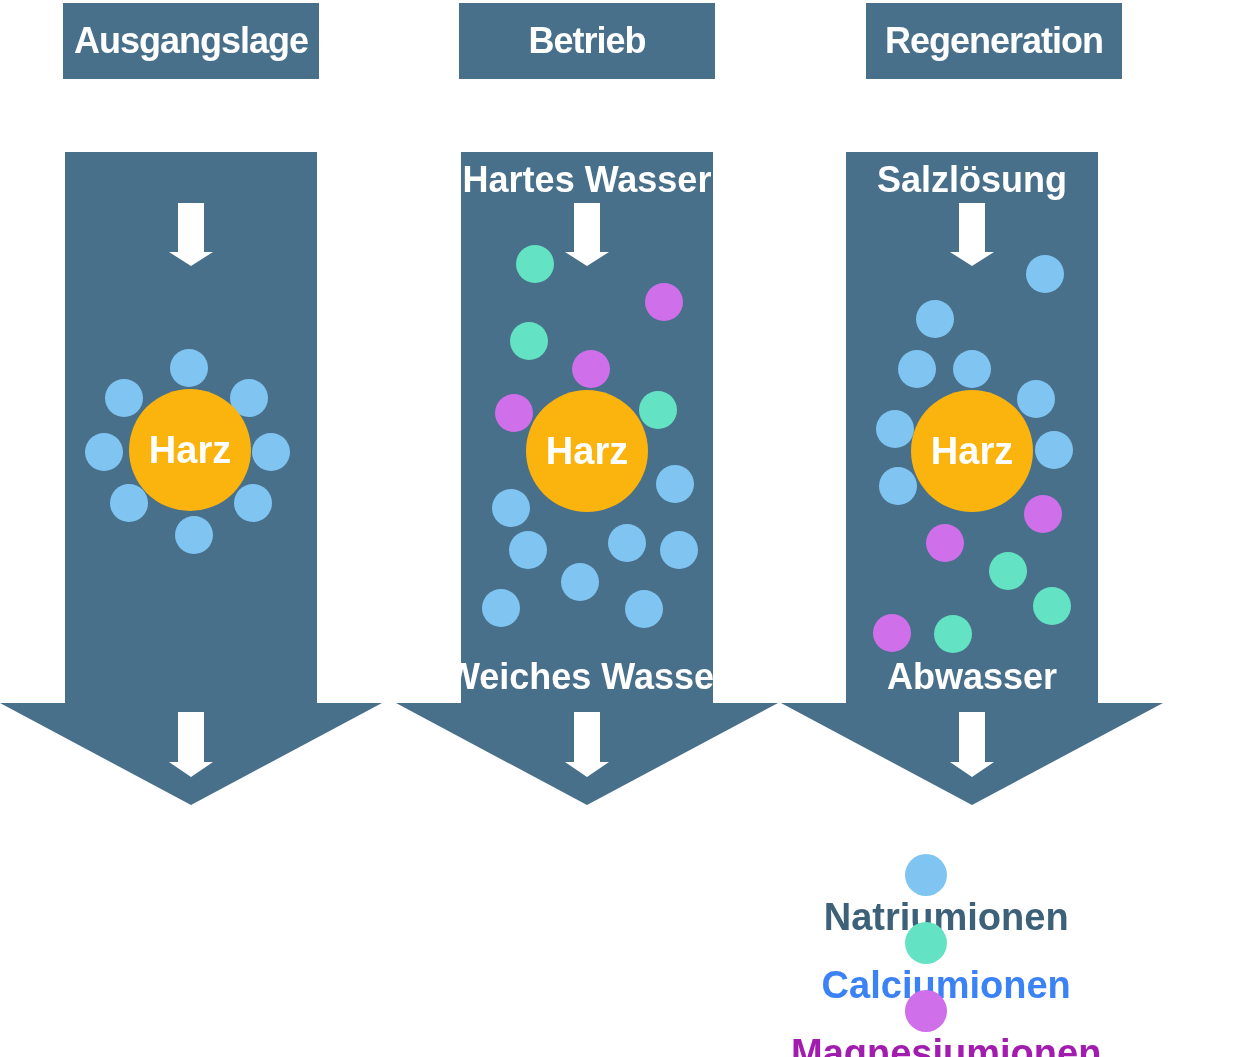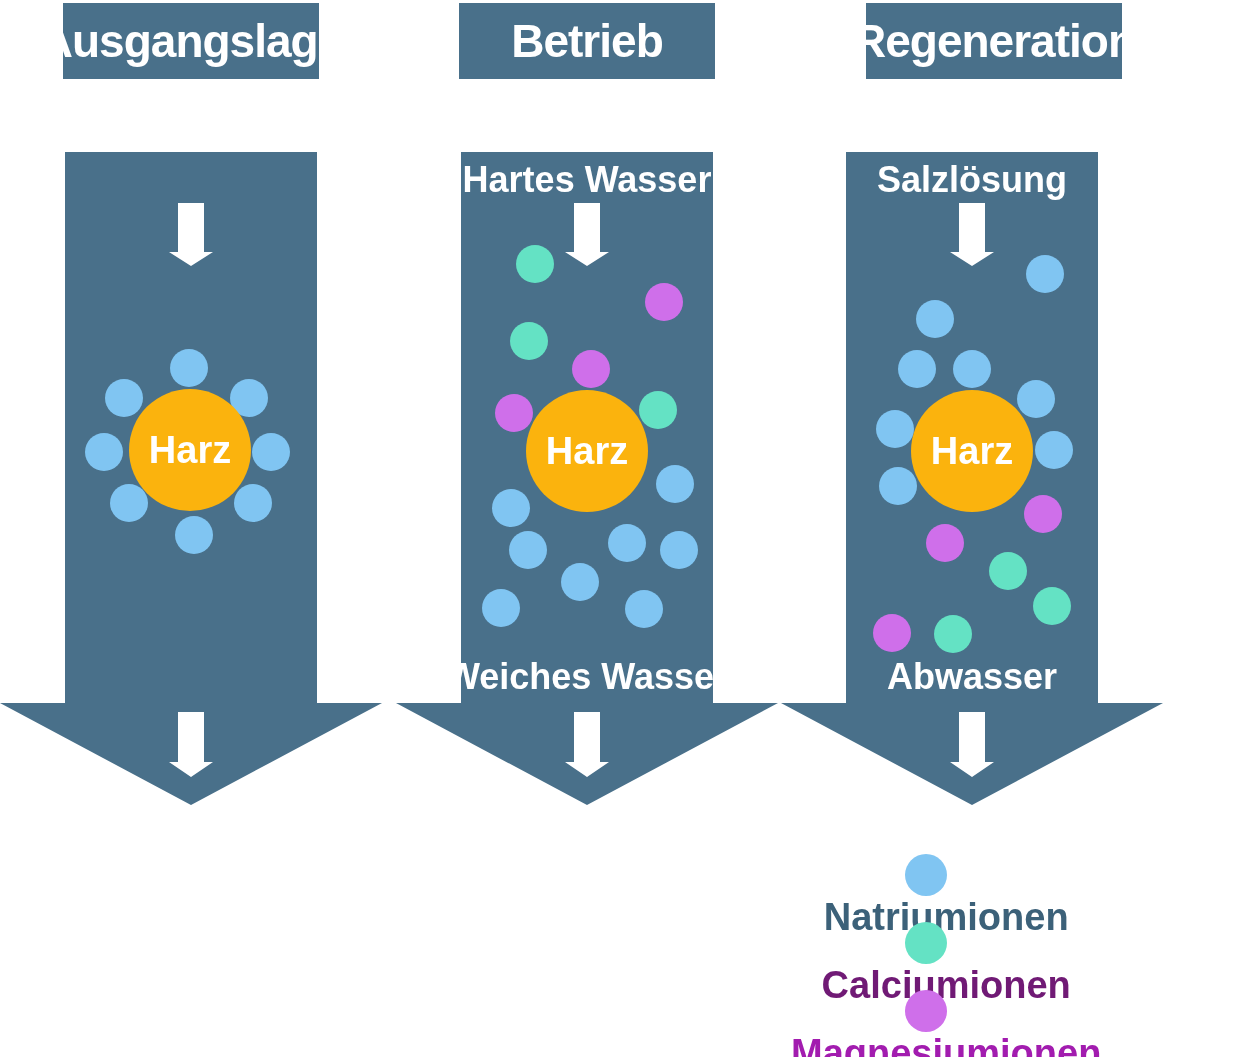--- a/index.html
+++ b/index.html
@@ -18,21 +18,21 @@
     top: 3px;
     width: 256px;
     height: 76px;
     display: flex;
     align-items: center;
     justify-content: center;
   }
   .header-box span {
     color: #ffffff;
     font-weight: bold;
-    font-size: 46px;
+    font-size: 36px;
     letter-spacing: -1px;
     white-space: nowrap;
   }
 
   .col-label {
     font-family: "Liberation Sans", sans-serif;
     font-weight: bold;
     font-size: 36px;
     fill: #ffffff;
     text-anchor: middle;
@@ -149,21 +149,21 @@
     <span>Regeneration</span>
   </div>
 
   <div class="legend">
     <div class="legend-row">
       <span class="legend-dot" style="background: rgb(128, 197, 242);"></span>
       <span class="legend-label" style="color: rgb(60, 97, 121);">Natriumionen</span>
     </div>
     <div class="legend-row">
       <span class="legend-dot" style="background: rgb(100, 226, 196);"></span>
-      <span class="legend-label" style="color: #701a75;">Calciumionen</span>
+      <span class="legend-label" style="color: #3b82f6;">Calciumionen</span>
     </div>
     <div class="legend-row">
       <span class="legend-dot" style="background: rgb(207, 111, 234);"></span>
       <span class="legend-label" style="color: #a21caf;">Magnesiumionen</span>
     </div>
   </div>
 
 </div>
 
 </body></html>

